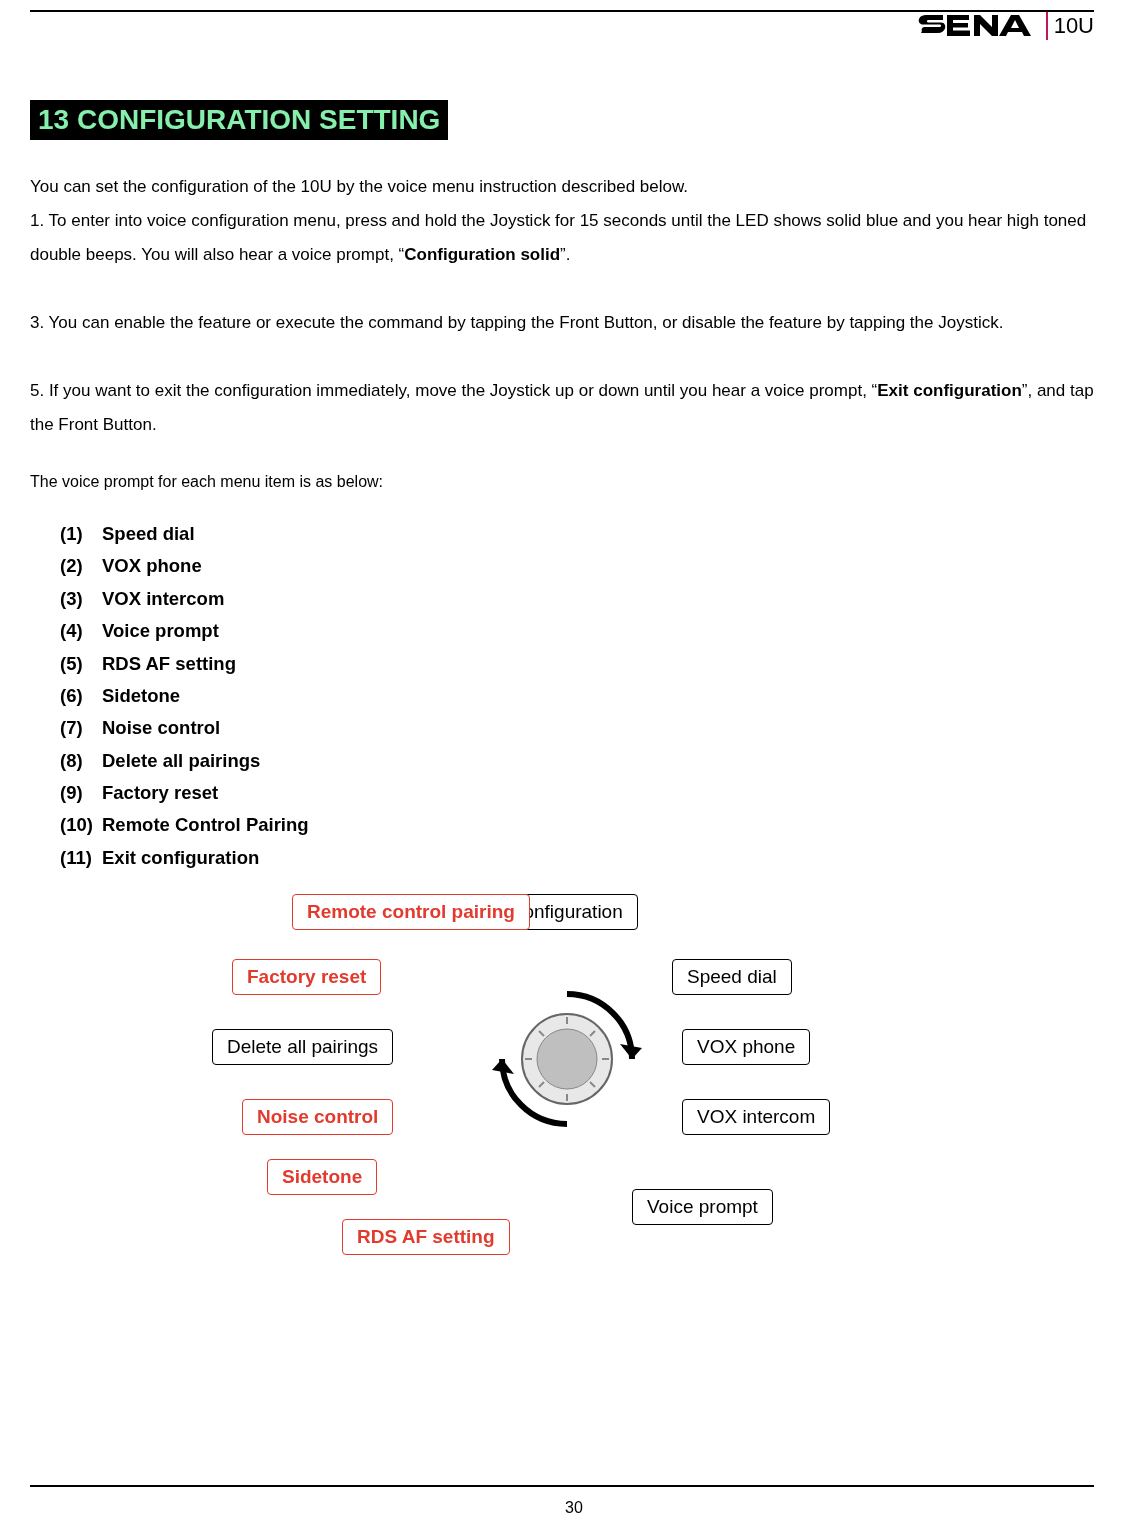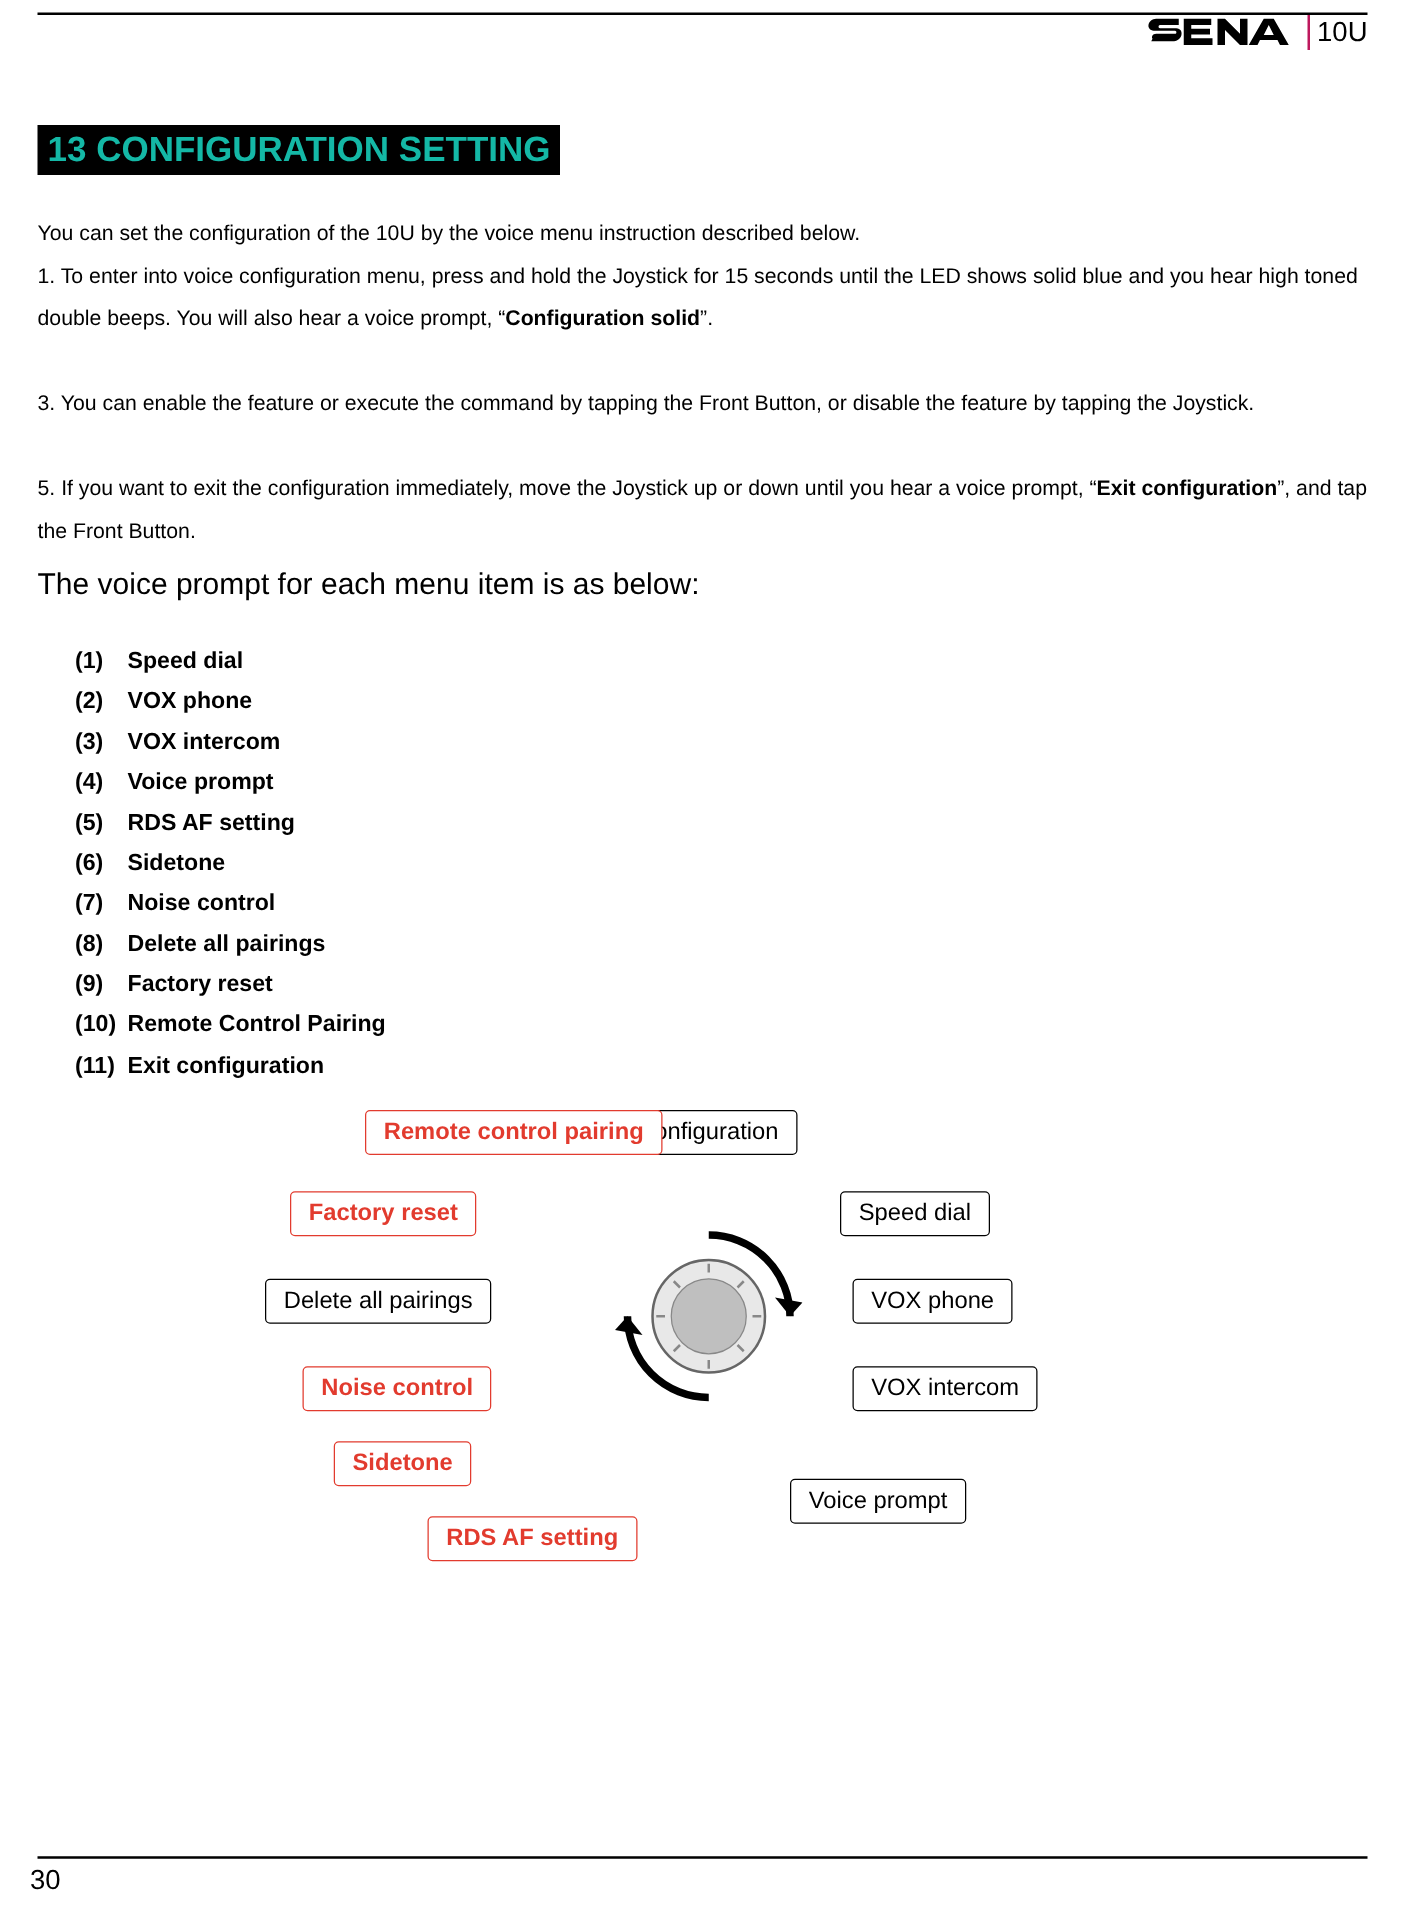--- a/index.html
+++ b/index.html
@@ -37,35 +37,35 @@
   border-left: 2px solid #be185d;
   padding-left: 6px;
   line-height: 28px;
 }
 .content {
   padding-top: 90px;
 }
 .h1 {
   display: inline-block;
   background: #000;
-  color: #14b8a6;
+  color: #86efac;
   font-weight: bold;
   font-size: 28px;
   padding: 4px 8px;
   margin-bottom: 30px;
 }
 .intro {
   font-size: 17px;
   line-height: 2.0;
 }
 .intro .bold { font-weight: bold; }
 .menu-intro {
-  font-size: 24px;
+  font-size: 16px;
   line-height: 2.0;
-  margin-top: 2px;
+  margin-top: 24px;
 }
 ol.menu-list {
   list-style: none;
   counter-reset: item;
   padding-left: 30px;
   margin-top: 20px;
 }
 ol.menu-list li {
   counter-increment: item;
   font-size: 18.5px;
@@ -109,21 +109,22 @@
   position: absolute;
   bottom: 50px;
   left: 30px;
   right: 30px;
 }
 .page-number {
   position: absolute;
   bottom: 20px;
   left: 0;
   right: 0;
-  font-size: 22px;
+  text-align: center;
+  font-size: 16px;
   padding-left: 24px;
 }
 </style>
 </head>
 <body>
 
 <div class="page">
   <div class="top-rule"></div>
 
   <div class="header-logo">

